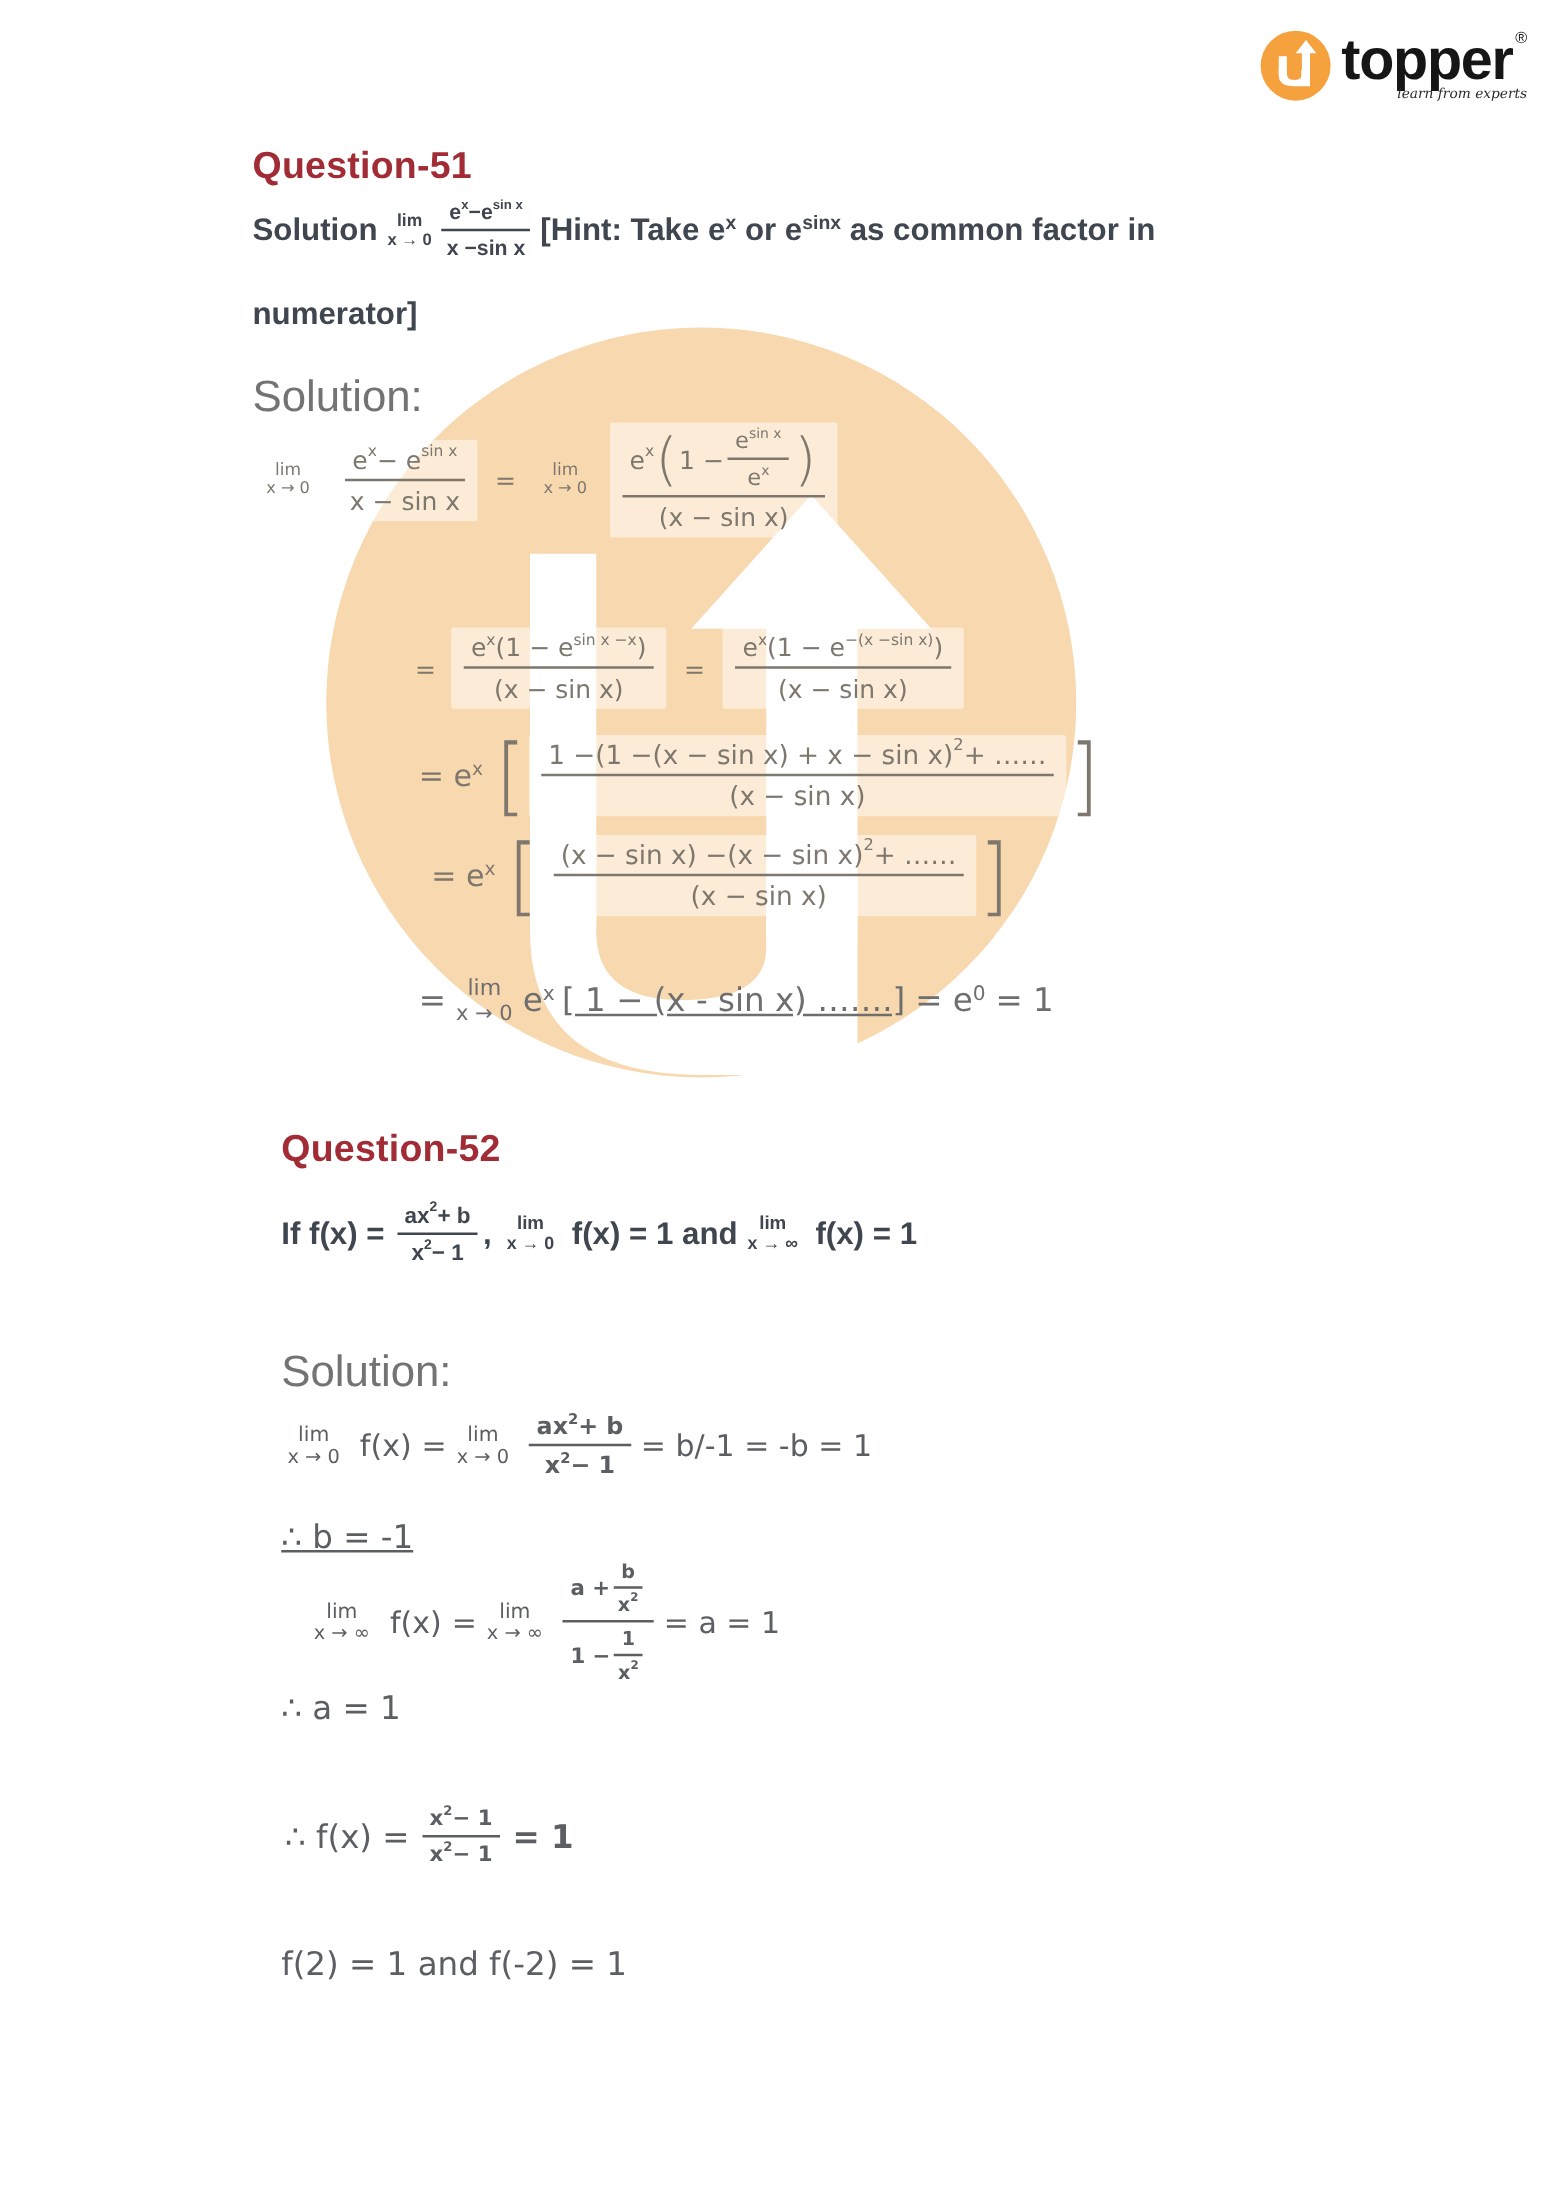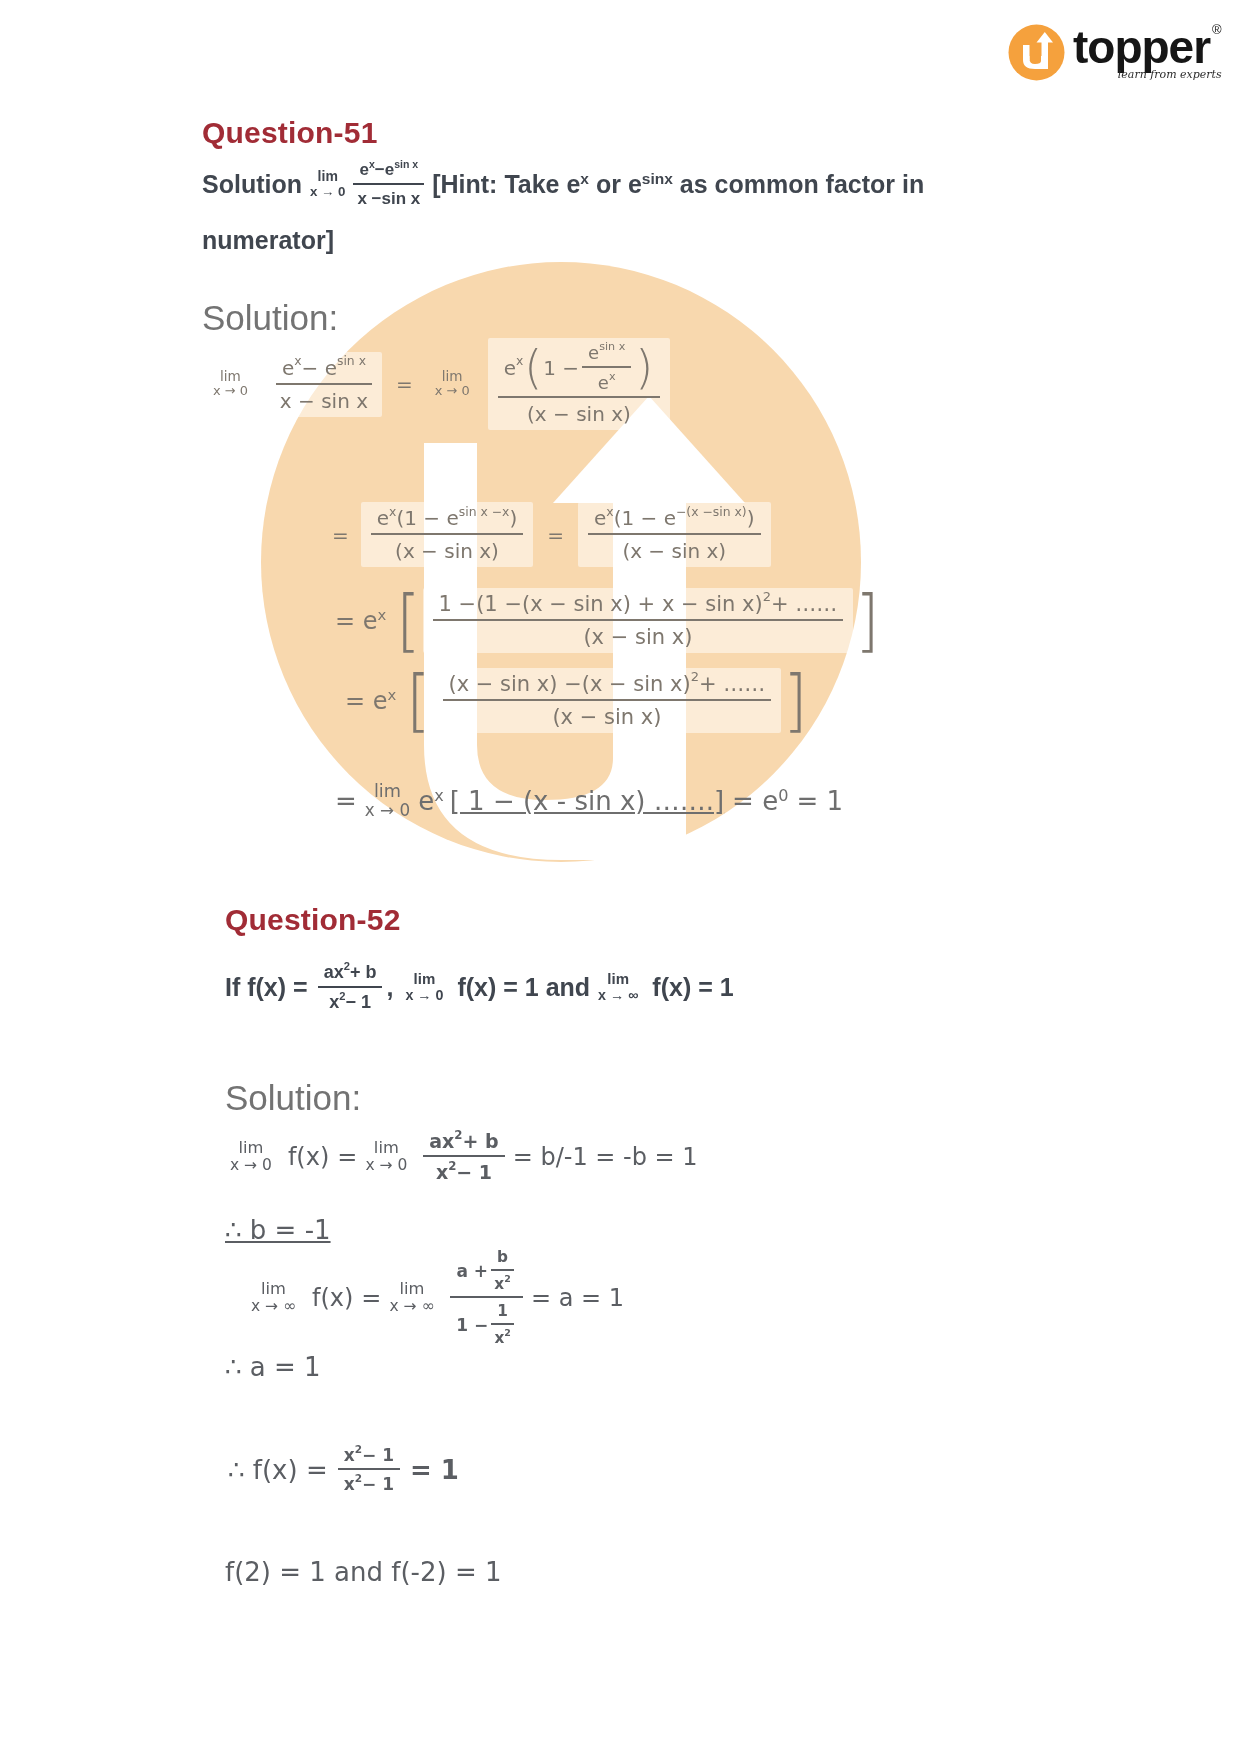--- a/index.html
+++ b/index.html
@@ -87,21 +87,21 @@
       <span class="fnum">
           <span>e</span>
           <span class="sup">x</span>
           <span> −e</span>
           <span class="sup">sin x</span>
         </span>
       <span class="fden">x −sin x</span>
     </span>
     <span style="margin-left:8px;"><span>[Hint: Take e</span><span class="sup">x</span><span> or e</span><span class="sup">sinx</span><span> as common factor in</span></span>
   </div>
-  <div class="abs stmt" style="left:202px;top:226px;">numerator]</div>
+  <div class="abs stmt" style="left:202px;top:237px;">numerator]</div>
 
   <div class="abs sol" style="left:202px;top:298px;">Solution:</div>
 
   <div class="abs row math m51" style="left:205px;top:338px;">
     <span class="limstack">
       <span class="t">lim</span>
       <span class="b">x → 0</span>
     </span>
     <span class="frac wmbg" style="margin-left:10px;">
       <span class="fnum">

